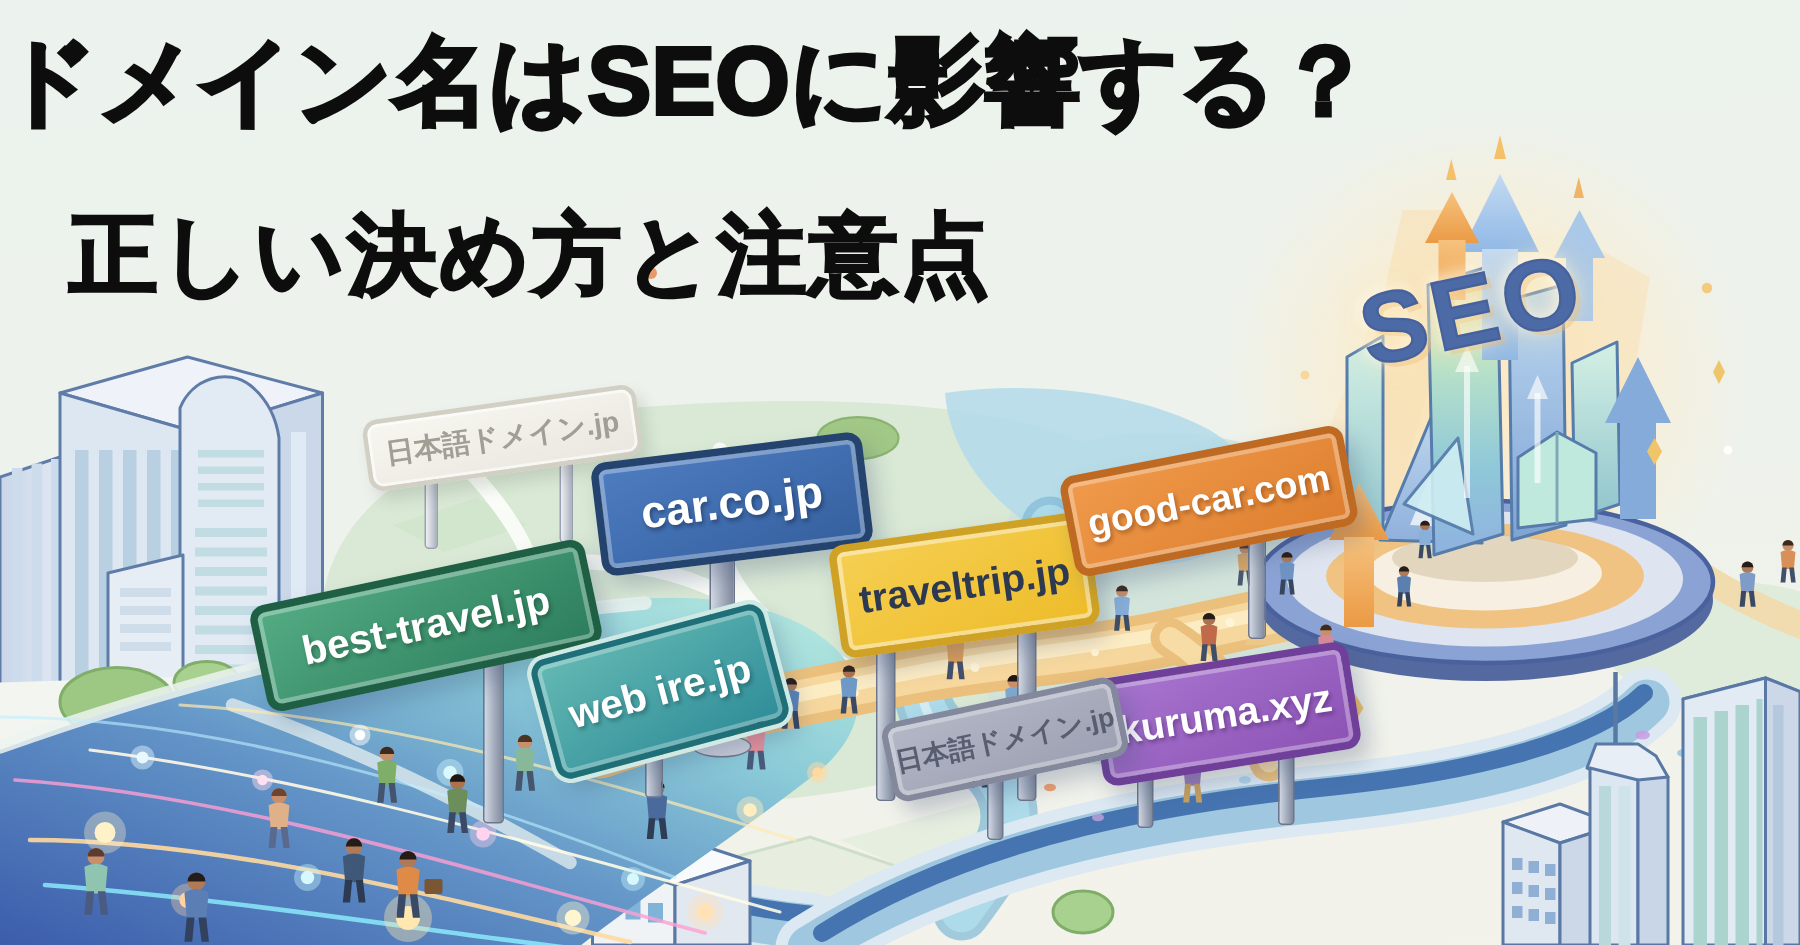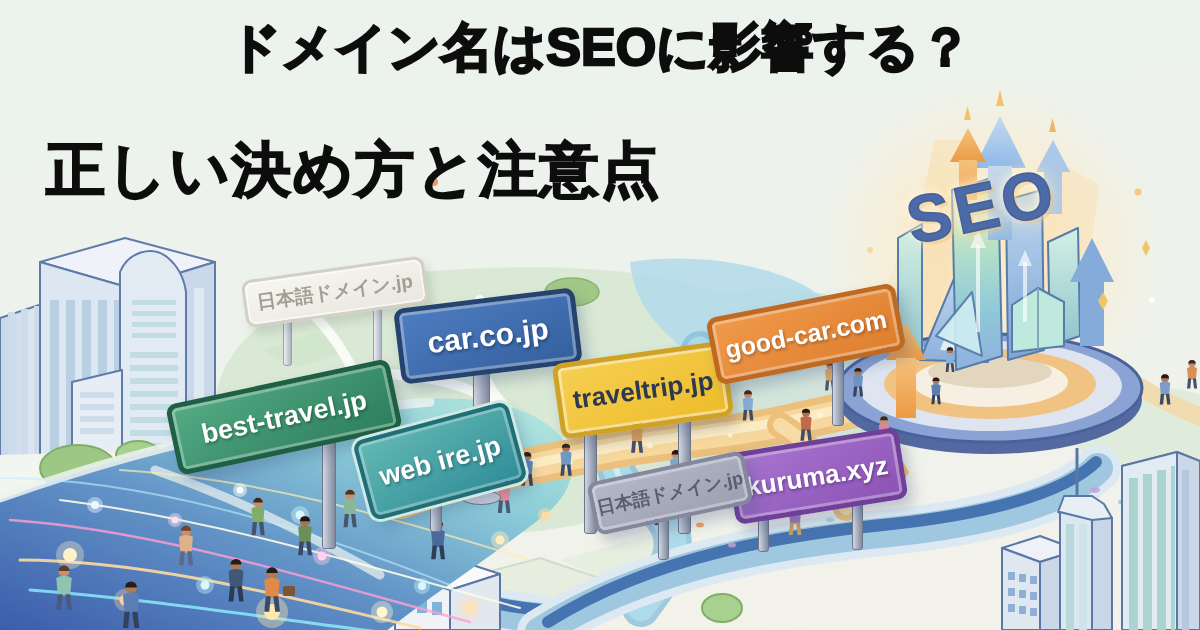--- a/index.html
+++ b/index.html
@@ -2,22 +2,22 @@
 <html><head>
 <meta charset="utf-8">
 <style>
   html,body{margin:0;padding:0;background:#dfe5e2;}
   .canvas{position:relative;width:1200px;height:630px;overflow:hidden;
     background:linear-gradient(175deg,#ecf2ed 0%,#eef2ec 55%,#f4f2ea 100%);
     font-family:"Liberation Sans","DejaVu Sans",sans-serif;}
   svg.scene{position:absolute;left:0;top:0;}
 
   
-  .title{position:absolute;top:18px;left:0;width:100%;text-align:center;
-    font-size:52px;font-weight:900;color:#0d0d0d;letter-spacing:0px;line-height:1.15;
+  .title{position:absolute;top:18px;left:0;width:100%;text-align:left;
+    font-size:64px;font-weight:900;color:#0d0d0d;letter-spacing:0px;line-height:1.15;
     -webkit-text-stroke:2.5px #0d0d0d;white-space:nowrap;z-index:30;}
   .subtitle{position:absolute;top:131px;left:0;width:100%;text-align:left;
     font-size:59px;font-weight:900;color:#0d0d0d;letter-spacing:2px;
     -webkit-text-stroke:1.8px #0d0d0d;white-space:nowrap;z-index:30;padding-left:46px;}
 
   
   .seo-label{position:absolute;left:906px;top:168px;z-index:22;
     font-size:66px;font-weight:900;letter-spacing:4px;color:#4c6aa6;
     transform:rotate(-12deg);-webkit-text-stroke:1.5px #46619b;
     text-shadow:0 0 22px rgba(253,232,178,.95),3px 4px 0 rgba(236,178,98,.4),-2px -2px 10px rgba(255,255,255,.85);}

